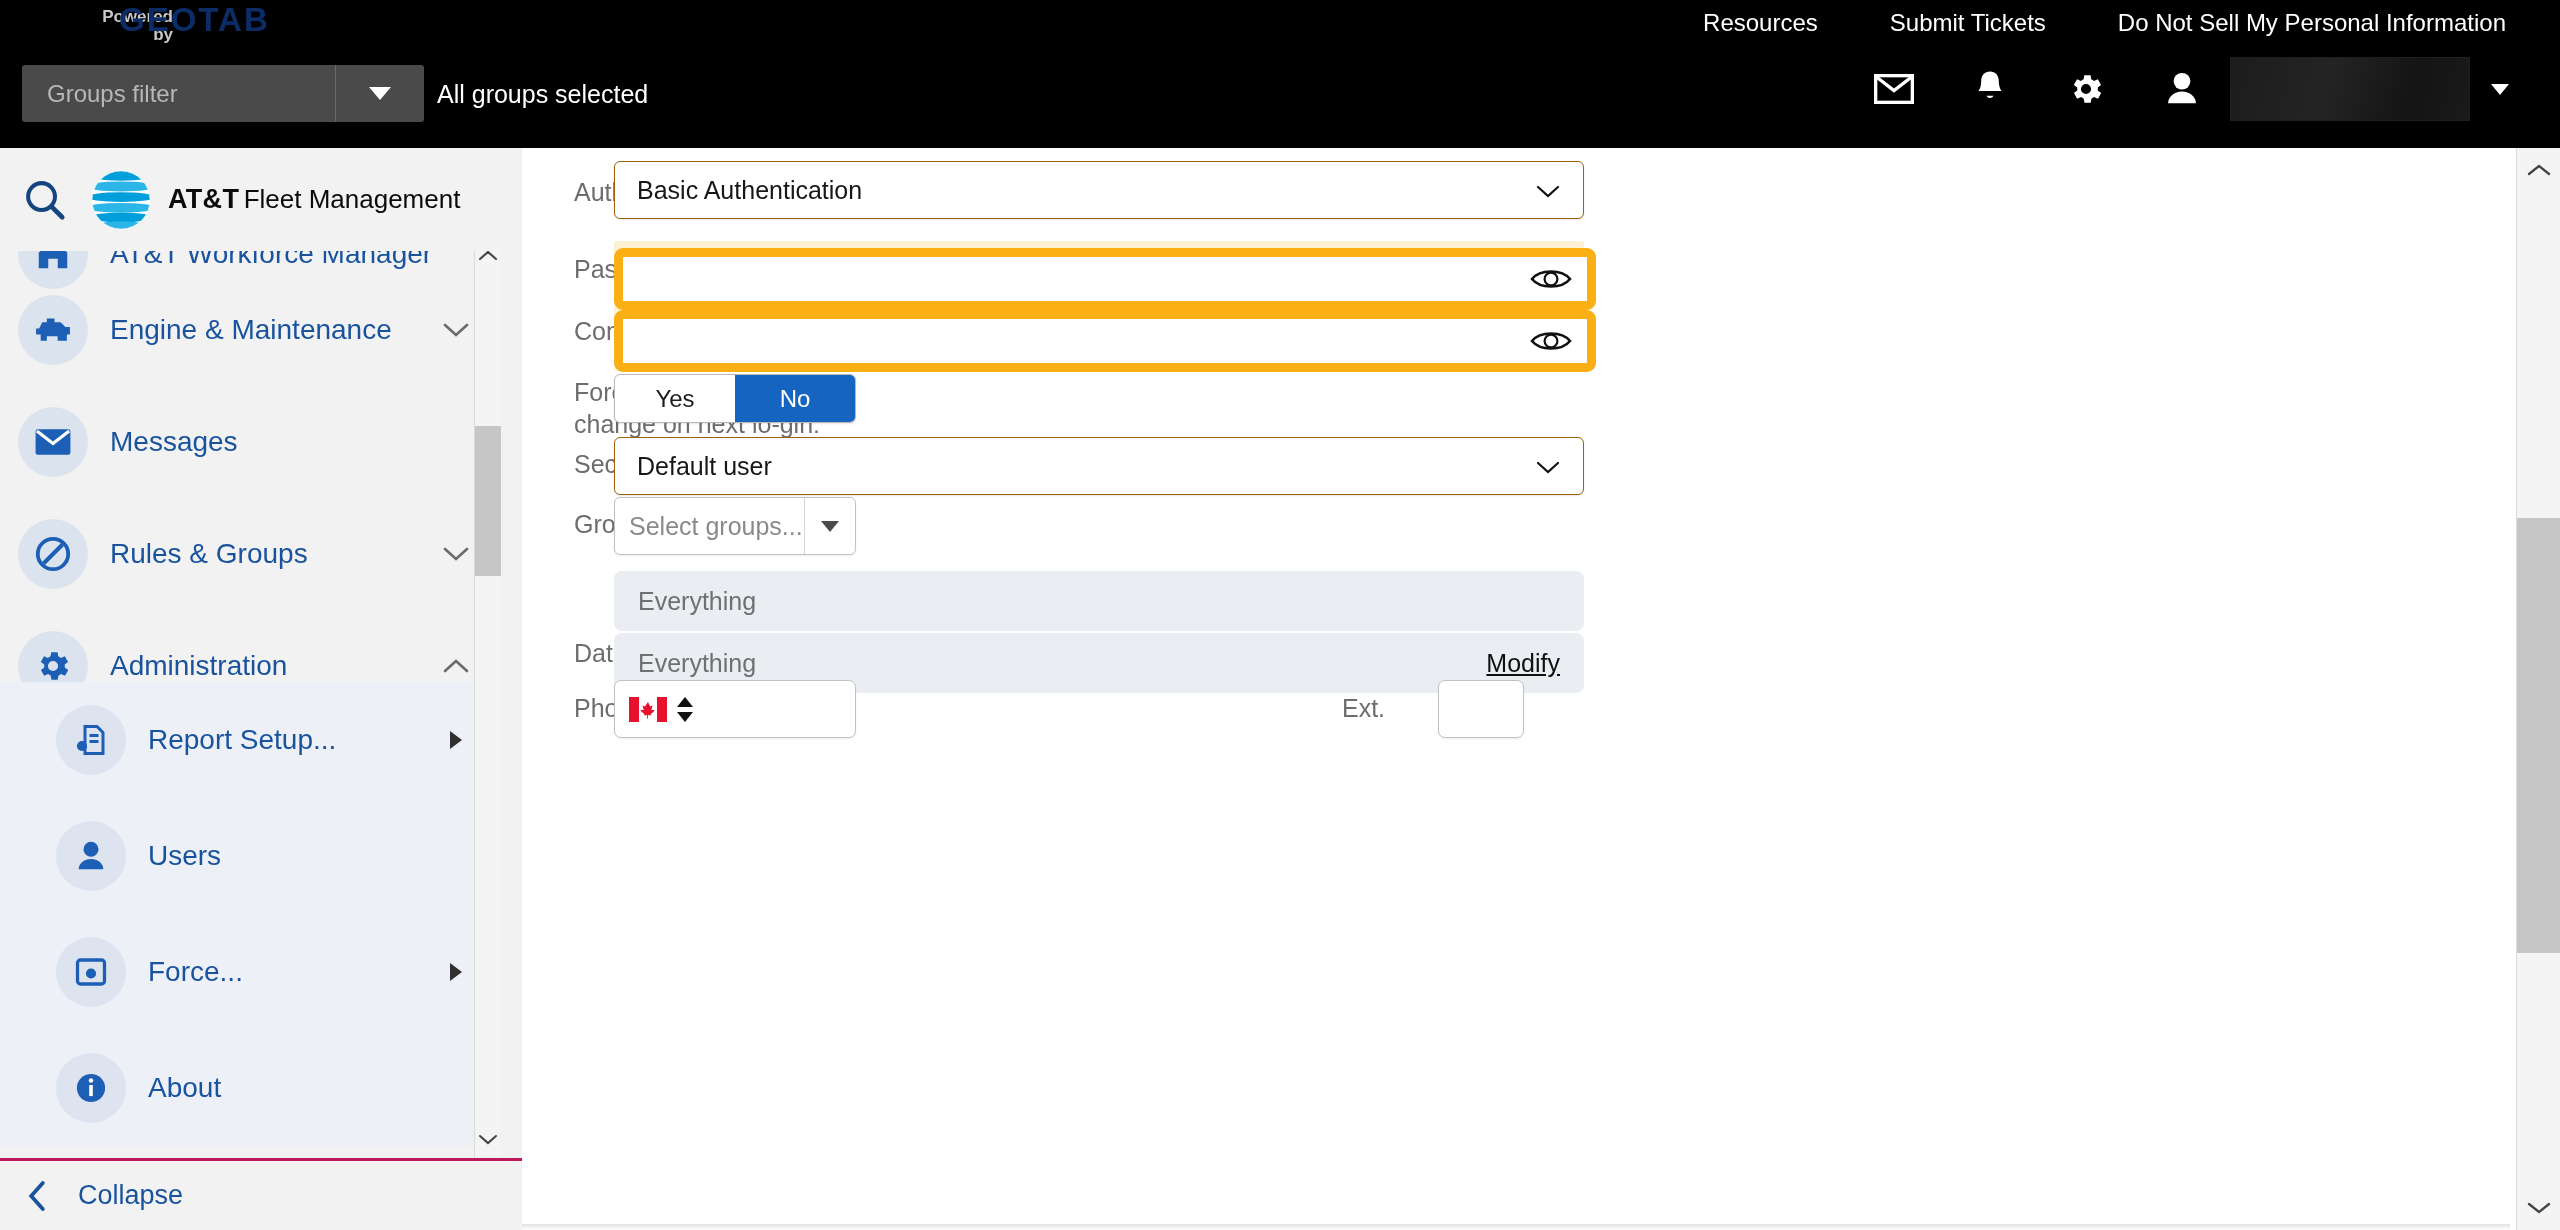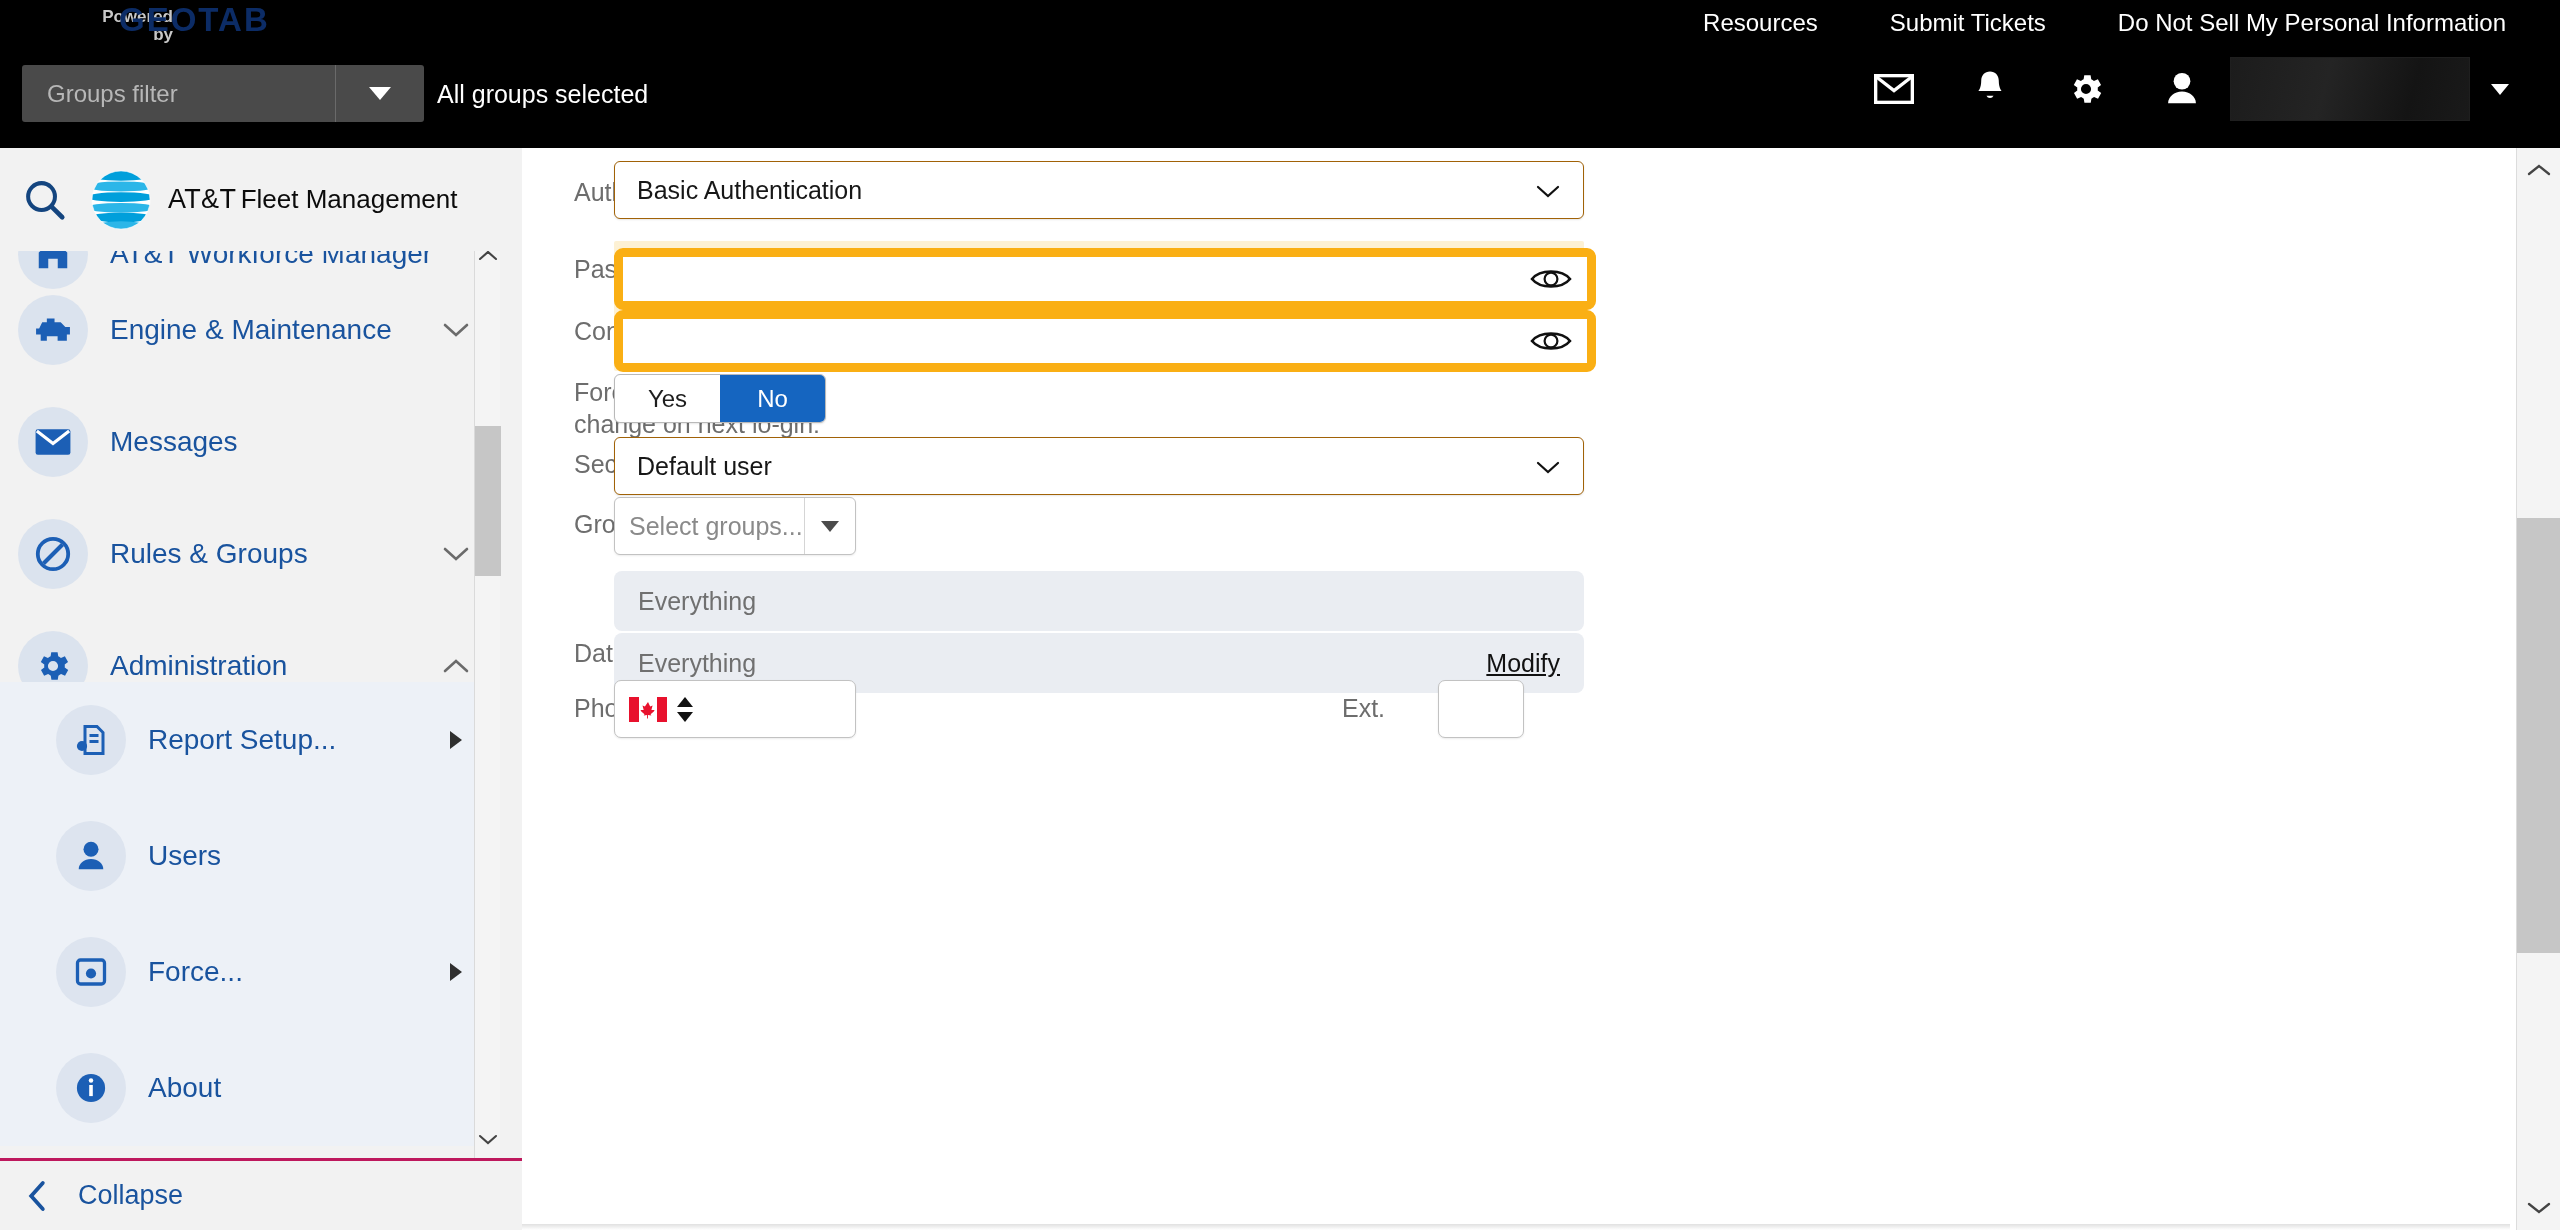--- a/index.html
+++ b/index.html
@@ -87,21 +87,21 @@
   }
   #sidebar-head {
     position: absolute; left: 0; top: 0; width: 522px; height: 103px;
     background: #f2f2f2; z-index: 6;
     display: flex; align-items: center;
   }
   #search-icon-wrap { width: 90px; display:flex; justify-content:center; align-items:center; }
   #att-logo-row { display:flex; align-items:center; gap: 16px; }
   #att-globe { width: 62px; height: 62px; flex: none; }
   #att-text { line-height: 1.12; }
-  #att-text .l1 { font-size: 27px; font-weight: 400; color: #0b0b0b; letter-spacing: .3px;}
+  #att-text .l1 { font-size: 27px; font-weight: 700; color: #0b0b0b; letter-spacing: .3px;}
   #att-text .l2 { font-size: 26px; font-weight: 400; color: #0b0b0b; }
 
   #nav-scroll {
     position: absolute; left: 0; top: 88px; width: 500px; bottom: 72px;
     overflow: hidden;
   }
   .nav-item {
     position: relative;
     height: 112px; display: flex; align-items: center;
     padding-left: 18px; padding-right: 26px;
@@ -183,21 +183,21 @@
     background: #ffffff;
     display:flex; align-items:center;
   }
   .pwwrap input {
     flex: 1; height: 100%; border: 0; outline: 0;
     font-size: 25px; padding-left: 12px; background: transparent;
   }
   .pwwrap .eye { width: 72px; display:flex; align-items:center; justify-content:center; }
 
   .toggle {
-    width: 212px; height: 49px; border: 1px solid #b9b9b9;
+    width: 242px; height: 49px; border: 1px solid #b9b9b9;
     border-radius: 6px; overflow: hidden; display:flex;
     box-shadow: 0 1px 2px rgba(0,0,0,0.10); background:#fff;
   }
   .toggle div {
     flex: 1; display:flex; align-items:center; justify-content:center;
     font-size: 24px; color:#1e1e1e; cursor:pointer;
   }
   .toggle div.on { background: #1565c0; color: #fff; }
 
   .gsel {

